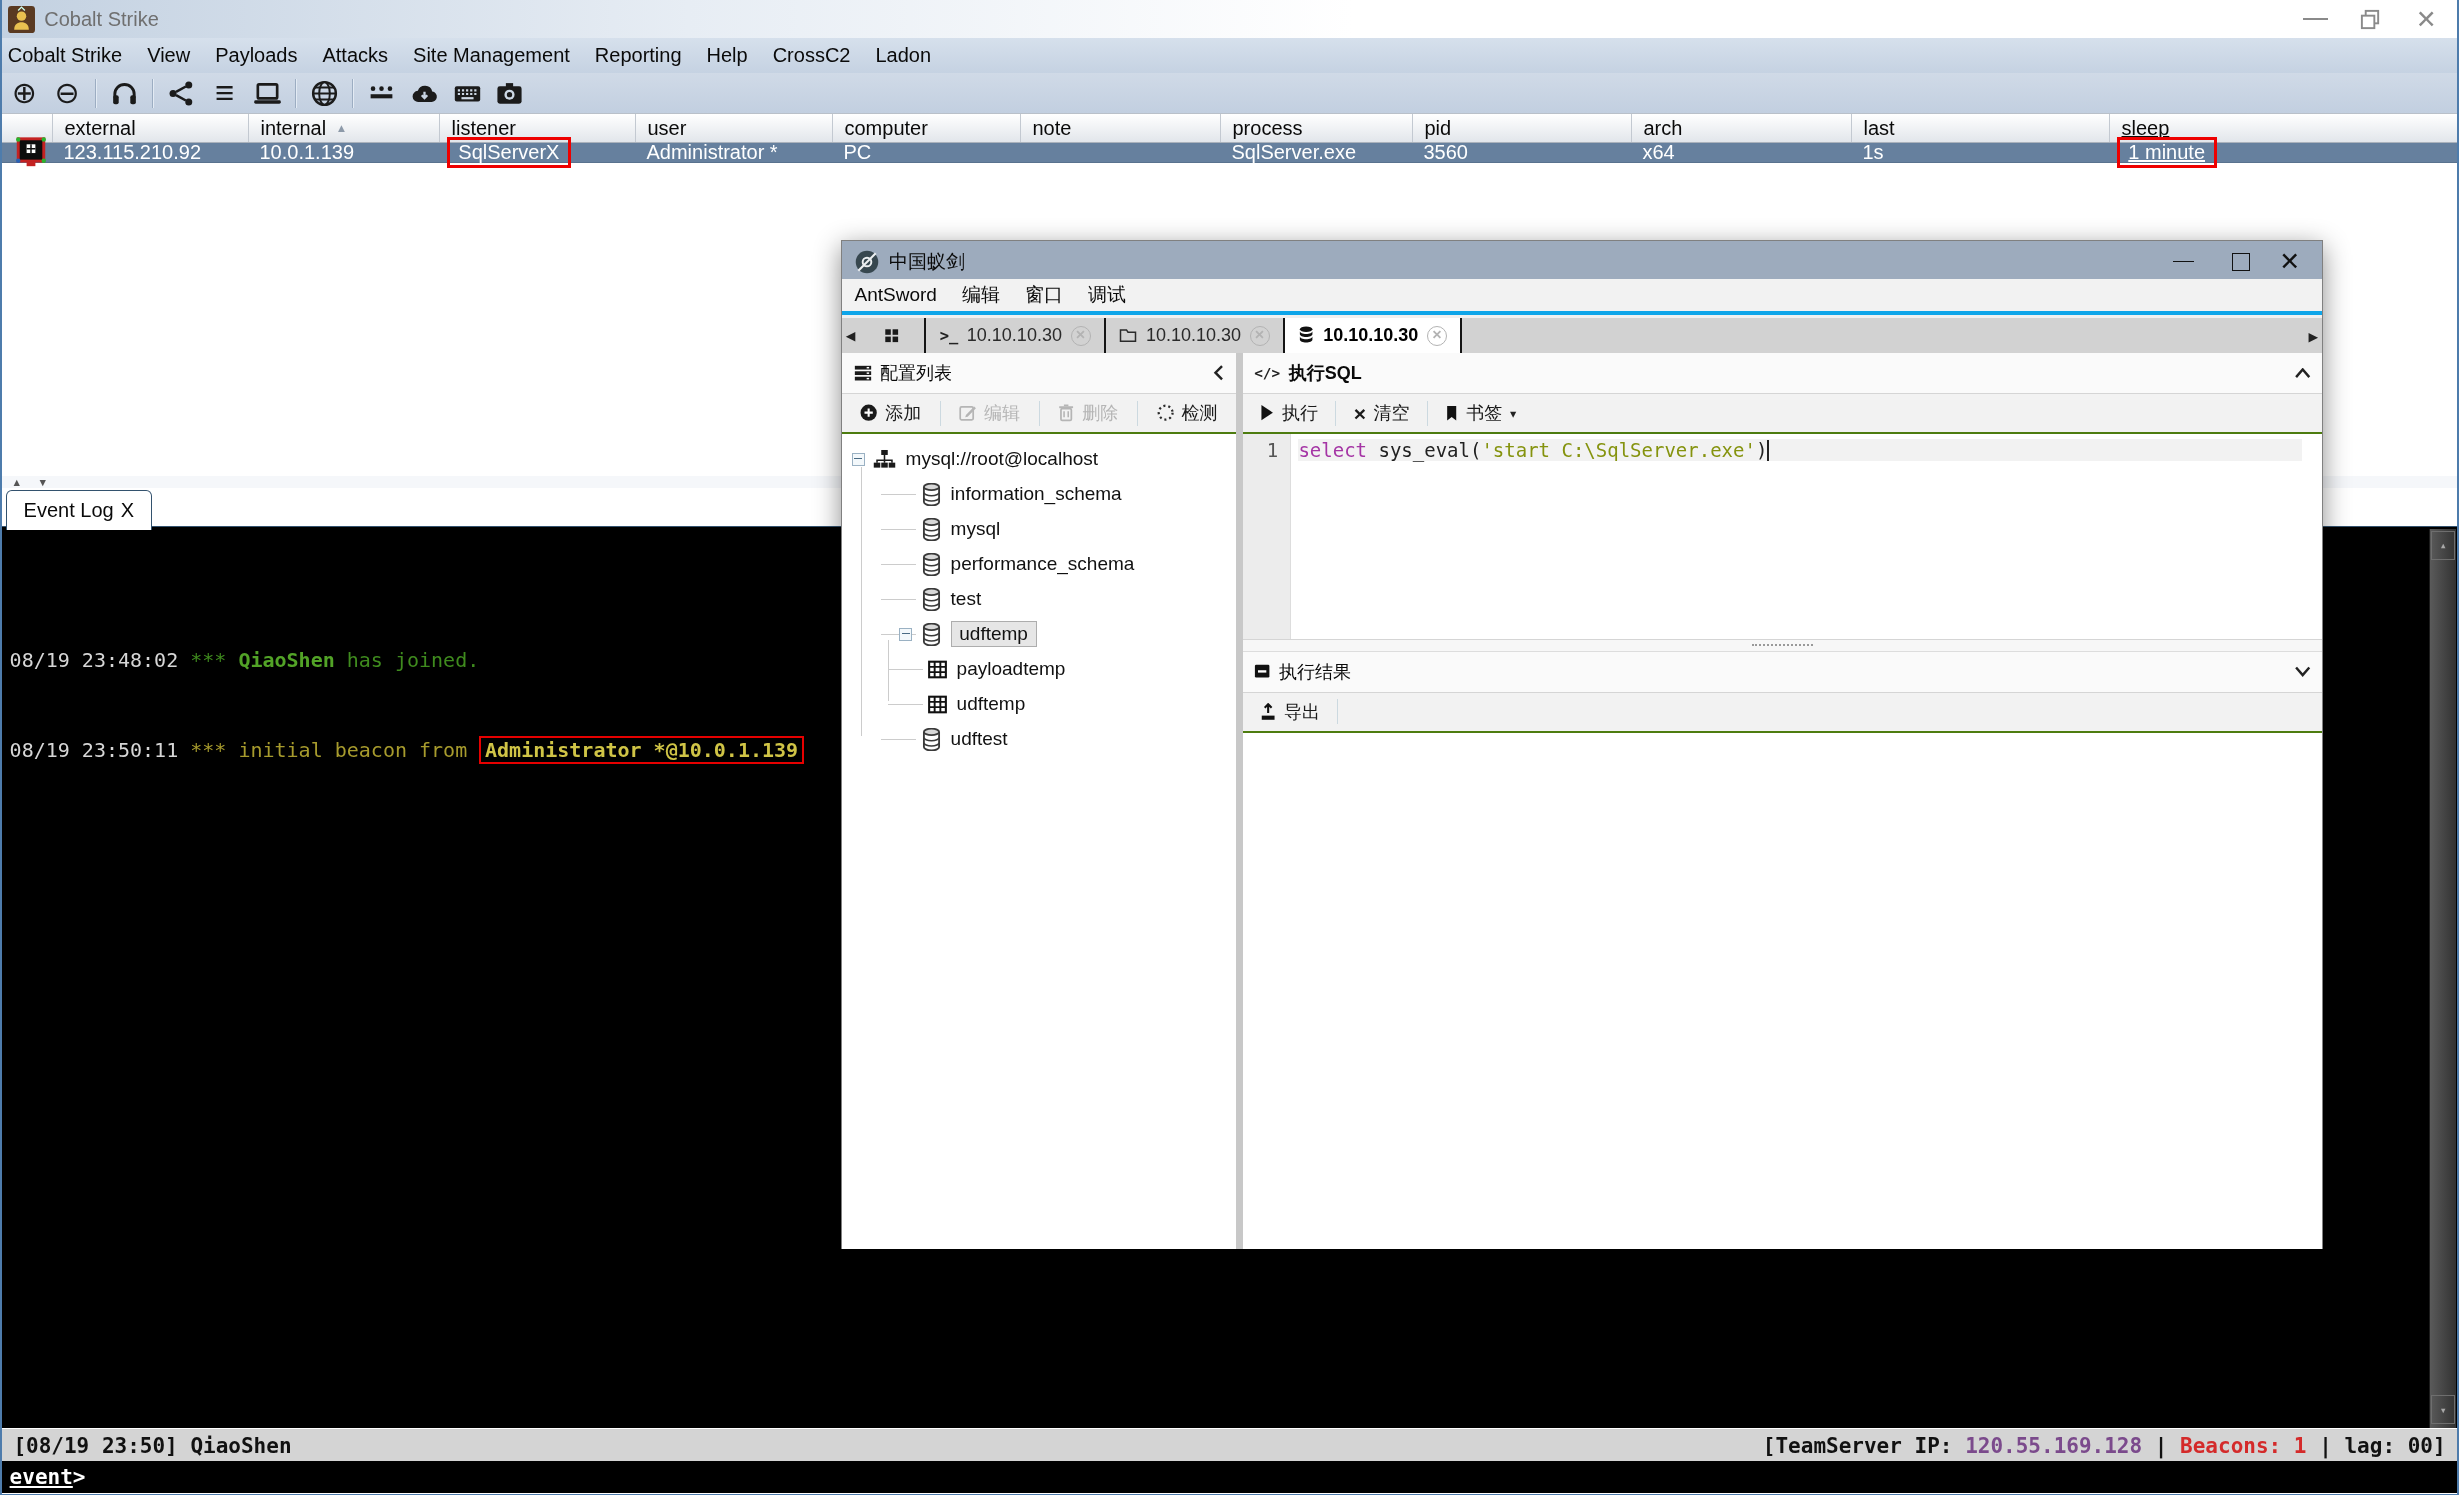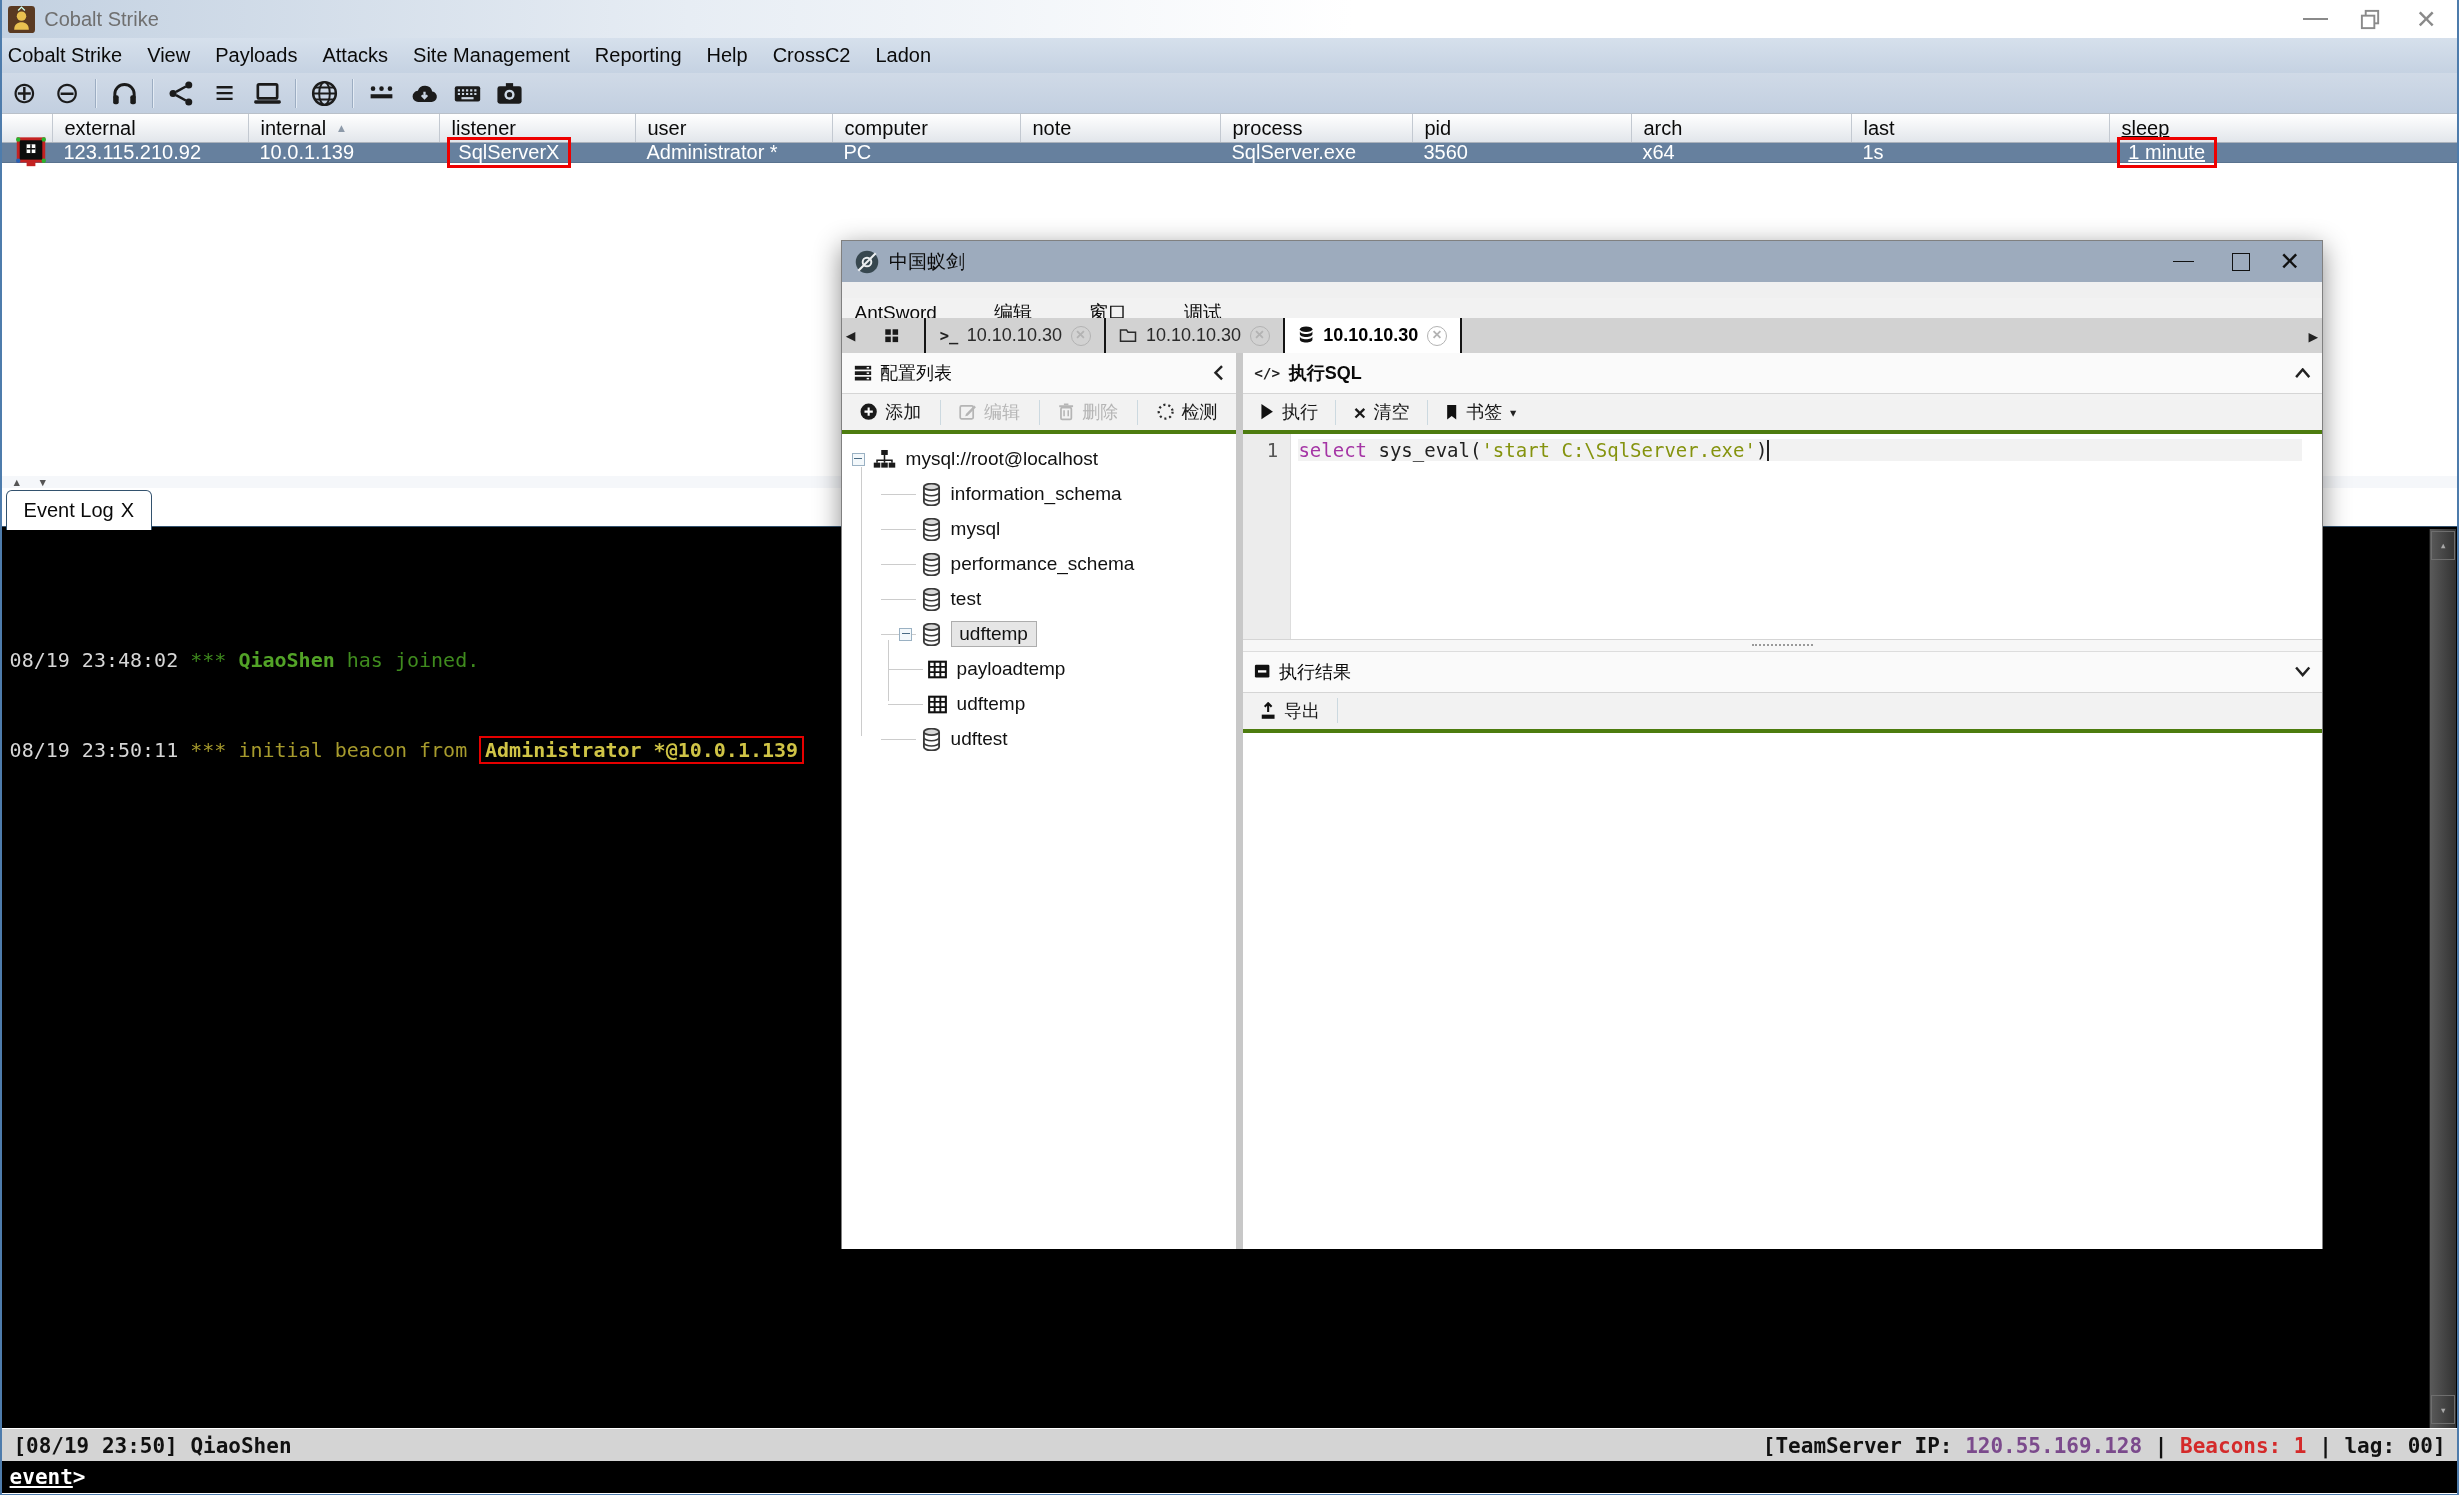--- a/index.html
+++ b/index.html
@@ -86,22 +86,22 @@
   .as-titlebar { position:absolute; left:0; top:0; width:100%; height:41px; background:#9dabbd;
     display:flex; align-items:center; }
   .as-logo { width:26px; height:26px; margin-left:11.5px; }
   .as-title { margin-left:9.6px; font-size:19px; color:#0a0a0a; }
   .as-ctl { position:absolute; top:0; height:41px; width:38px; display:flex; align-items:center; justify-content:center; color:#111; }
   .as-ctl.min { right:120px; } .as-ctl.max { right:62px; } .as-ctl.cls { right:13.4px; }
   .as-minbar { width:21px; height:1.9px; background:#111; }
   .as-maxbox { width:18px; height:18px; border:1.9px solid #111; }
   .as-x { font-size:25px; font-weight:300; }
 
-  .as-menubar { position:absolute; left:0; top:57px; width:100%; height:36px; background:#f2f2f2;
-    border-bottom:6px solid #0ea5e9; display:flex; align-items:center;gap:32px; }
+  .as-menubar { position:absolute; left:0; top:38px; width:100%; height:36px; background:#f2f2f2;
+    border-bottom:4px solid #0ea5e9; display:flex; align-items:center; }
   .as-menu-item { font-size:19px; color:#0a0a0a; padding:0 12.5px; }
 
   .as-tabbar { position:absolute; left:0; top:77px; width:100%; height:36px; background:#d2d2d2;
     border-bottom:1px solid #adadad; display:flex; align-items:stretch; }
   .tab-nav { width:17.3px; display:flex; align-items:center; justify-content:center; font-size:12.5px; color:#222; }
   .tab-nav.right { position:absolute; right:0; top:0; height:36px; }
   .as-tab { display:flex; align-items:center; justify-content:center; gap:8.6px; border-right:2.9px solid #141414;
     padding:0 13.4px; font-size:18px; color:#2a2a2a; }
   .as-tab.mini { width:67px; }
   .as-tab.active { background:#ffffff; font-weight:bold; color:#000; }
@@ -110,21 +110,21 @@
     font-size:12.5px; line-height:16.3px; text-align:center; font-weight:bold; }
 
   .as-content { position:absolute; left:0; top:112px; width:100%; height:896px; display:flex; background:#c8c8c8; }
   .as-left { width:394px; background:#fff; display:flex; flex-direction:column; }
   .as-div { width:6.7px; background:#c8c8c8; }
   .as-right { flex:1; background:#fff; display:flex; flex-direction:column; }
 
   .panel-head { height:41px; background:#fafafa; border-bottom:1px solid #d5d5d5;
     display:flex; align-items:center; padding:0 11.5px; font-size:18px; color:#0a0a0a; gap:8.6px; }
   .panel-head .grow { flex:1; }
-  .panel-tools { height:40px; background:#f2f2f2; border-bottom:4px solid #4d7c0f; display:flex; align-items:center; }
+  .panel-tools { height:40px; background:#f2f2f2; border-bottom:2px solid #4d7c0f; display:flex; align-items:center; }
   .ptool { display:flex; align-items:center; gap:7.7px; font-size:18px; color:#1a1a1a; padding:0 17.3px; height:27px; }
   .ptool.disabled { color:#b5b5b5; }
   .ptool-sep { width:1px; height:25px; background:#ccd9e0; }
   .lefttools .ptool { flex:1; justify-content:center; padding:0; }
 
   .code-head-glyph { font-family:"DejaVu Sans Mono", monospace; font-weight:bold; font-size:14.4px; color:#222; }
 
   
   .tree { flex:1; position:relative; padding-top:7.7px; overflow:hidden; background:#fff; }
   .trow { position:relative; height:35px; display:flex; align-items:center; font-size:19px; color:#111; gap:9.6px; }

